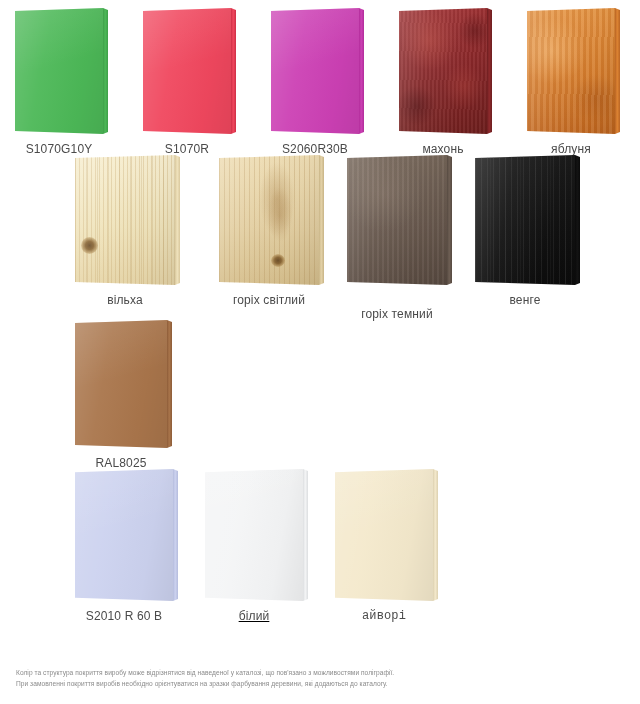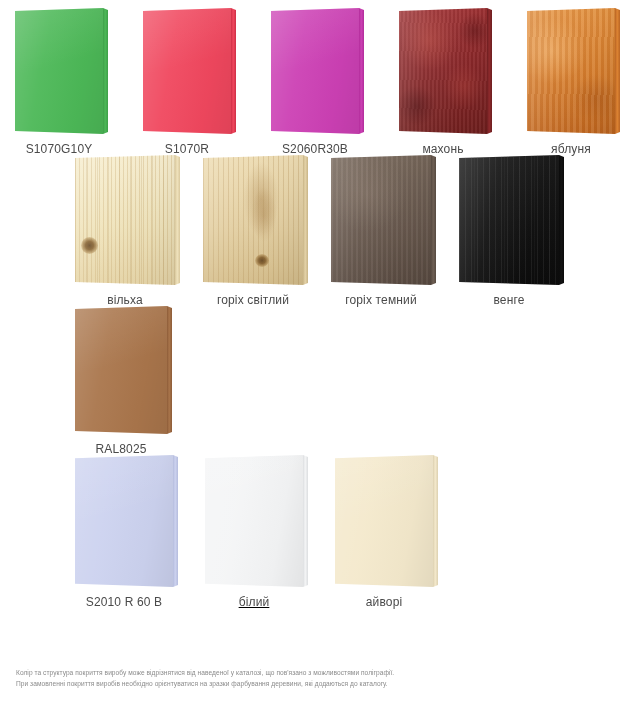--- a/index.html
+++ b/index.html
@@ -93,41 +93,41 @@
         <div class="cell" style="margin-right: 38px; width: 94px;">
           <div class="panel" style="width: 88px; height: 126px;">
             <div class="face" style="background: repeating-linear-gradient(91deg, rgba(255, 255, 255, 0.09) 0px, rgba(255, 255, 255, 0.09) 3px, rgba(120, 52, 12, 0.1) 3px, rgba(120, 52, 12, 0.1) 6px), radial-gradient(60% 40% at 28% 34%, rgba(255, 200, 130, 0.38), rgba(0, 0, 0, 0) 66%), radial-gradient(44% 30% at 78% 72%, rgba(150, 70, 18, 0.28), rgba(0, 0, 0, 0) 64%), linear-gradient(rgb(229, 146, 63) 0%, rgb(217, 127, 44) 52%, rgb(196, 105, 31) 100%);"></div>
             <div class="sheen"></div>
             <div class="edge" style="background: linear-gradient(90deg, rgb(185, 101, 36) 0%, rgb(221, 132, 51) 45%, rgb(185, 101, 36) 100%);"></div>
           </div>
           <div class="caption">яблуня</div>
         </div>
       </div>
       <div class="row row-2" style="padding-left: 72px;">
-        <div class="cell" style="margin-right: 22px; width: 106px;">
+        <div class="cell" style="margin-right: 38px; width: 106px;">
           <div class="panel" style="width: 100px; height: 130px;">
             <div class="face" style="background: repeating-linear-gradient(90deg, rgba(198, 168, 112, 0.36) 0px, rgba(198, 168, 112, 0.36) 1px, rgba(0, 0, 0, 0) 1px, rgba(0, 0, 0, 0) 4px), repeating-linear-gradient(90deg, rgba(176, 144, 88, 0.22) 0px, rgba(176, 144, 88, 0.22) 1px, rgba(0, 0, 0, 0) 1px, rgba(0, 0, 0, 0) 11px), linear-gradient(rgb(247, 238, 208) 0%, rgb(240, 228, 188) 55%, rgb(231, 214, 169) 100%);">
               <div class="knot" style="left: 6%; top: 63%; width: 17%; height: 13%; background: radial-gradient(rgb(109, 79, 42) 0%, rgb(138, 103, 54) 34%, rgba(168, 130, 72, 0.55) 62%, rgba(0, 0, 0, 0) 80%);"></div>
             </div>
             <div class="sheen"></div>
             <div class="edge" style="background: linear-gradient(90deg, rgb(217, 200, 157) 0%, rgb(240, 227, 189) 45%, rgb(217, 200, 157) 100%);"></div>
           </div>
           <div class="caption">вільха</div>
         </div>
         <div class="cell" style="margin-right: 22px; width: 106px;">
           <div class="panel" style="width: 100px; height: 130px;">
             <div class="face" style="background: repeating-linear-gradient(90deg, rgba(176, 140, 84, 0.3) 0px, rgba(176, 140, 84, 0.3) 1px, rgba(0, 0, 0, 0) 1px, rgba(0, 0, 0, 0) 5px), radial-gradient(26% 42% at 58% 34%, rgba(168, 128, 72, 0.4), rgba(0, 0, 0, 0) 68%), radial-gradient(18% 30% at 61% 46%, rgba(160, 118, 64, 0.34), rgba(0, 0, 0, 0) 70%), linear-gradient(rgb(238, 221, 180) 0%, rgb(227, 207, 162) 56%, rgb(214, 191, 141) 100%);">
               <div class="knot" style="left: 52%; top: 76%; width: 14%; height: 10%; background: radial-gradient(rgb(109, 79, 42) 0%, rgb(138, 103, 54) 34%, rgba(168, 130, 72, 0.55) 62%, rgba(0, 0, 0, 0) 80%);"></div>
             </div>
             <div class="sheen"></div>
             <div class="edge" style="background: linear-gradient(90deg, rgb(200, 180, 134) 0%, rgb(228, 210, 168) 45%, rgb(200, 180, 134) 100%);"></div>
           </div>
           <div class="caption">горіх світлий</div>
         </div>
-        <div class="cell" style="margin-right: 22px; width: 106px;">
+        <div class="cell" style="margin-right: 22px; width: 106px; gap: 14px;">
           <div class="panel" style="width: 100px; height: 130px;">
             <div class="face" style="background: repeating-linear-gradient(90deg, rgba(255, 255, 255, 0.043) 0px, rgba(255, 255, 255, 0.043) 2px, rgba(0, 0, 0, 0.05) 2px, rgba(0, 0, 0, 0.05) 5px), radial-gradient(60% 44% at 36% 30%, rgba(150, 132, 118, 0.3), rgba(0, 0, 0, 0) 66%), linear-gradient(rgb(121, 105, 92) 0%, rgb(107, 91, 80) 54%, rgb(93, 78, 68) 100%);"></div>
             <div class="sheen"></div>
             <div class="edge" style="background: linear-gradient(90deg, rgb(86, 74, 65) 0%, rgb(110, 95, 84) 45%, rgb(86, 74, 65) 100%);"></div>
           </div>
           <div class="caption">горіх темний</div>
         </div>
         <div class="cell" style="margin-right: 22px; width: 106px;">
           <div class="panel" style="width: 100px; height: 130px;">
             <div class="face" style="background: repeating-linear-gradient(90deg, rgba(90, 90, 90, 0.22) 0px, rgba(90, 90, 90, 0.22) 1px, rgba(0, 0, 0, 0) 1px, rgba(0, 0, 0, 0) 6px), repeating-linear-gradient(90deg, rgba(70, 70, 70, 0.16) 0px, rgba(70, 70, 70, 0.16) 1px, rgba(0, 0, 0, 0) 1px, rgba(0, 0, 0, 0) 15px), linear-gradient(rgb(27, 27, 27) 0%, rgb(18, 18, 18) 52%, rgb(12, 12, 12) 100%);"></div>
@@ -157,21 +157,21 @@
           <div class="caption">S2010 R 60 B</div>
         </div>
         <div class="cell" style="margin-right: 26px; width: 104px; text-decoration: underline;">
           <div class="panel" style="width: 98px; height: 132px;">
             <div class="face" style="background: linear-gradient(165deg, rgba(255, 255, 255, 0.1) 0%, rgba(255, 255, 255, 0) 46%), rgb(244, 245, 246);"></div>
             <div class="sheen"></div>
             <div class="edge" style="background: linear-gradient(90deg, rgb(220, 222, 224) 0%, rgb(244, 245, 246) 45%, rgb(220, 222, 224) 100%);"></div>
           </div>
           <div class="caption">білий</div>
         </div>
-        <div class="cell" style="margin-right: 26px; width: 104px;">
+        <div class="cell" style="margin-right: 26px; width: 104px; font-family: Liberation Mono, monospace;">
           <div class="panel" style="width: 98px; height: 132px;">
             <div class="face" style="background: linear-gradient(165deg, rgba(255, 255, 255, 0.1) 0%, rgba(255, 255, 255, 0) 46%), rgb(244, 233, 204);"></div>
             <div class="sheen"></div>
             <div class="edge" style="background: linear-gradient(90deg, rgb(220, 208, 176) 0%, rgb(244, 233, 204) 45%, rgb(220, 208, 176) 100%);"></div>
           </div>
           <div class="caption">айворі</div>
         </div>
       </div>
     </div>
 

